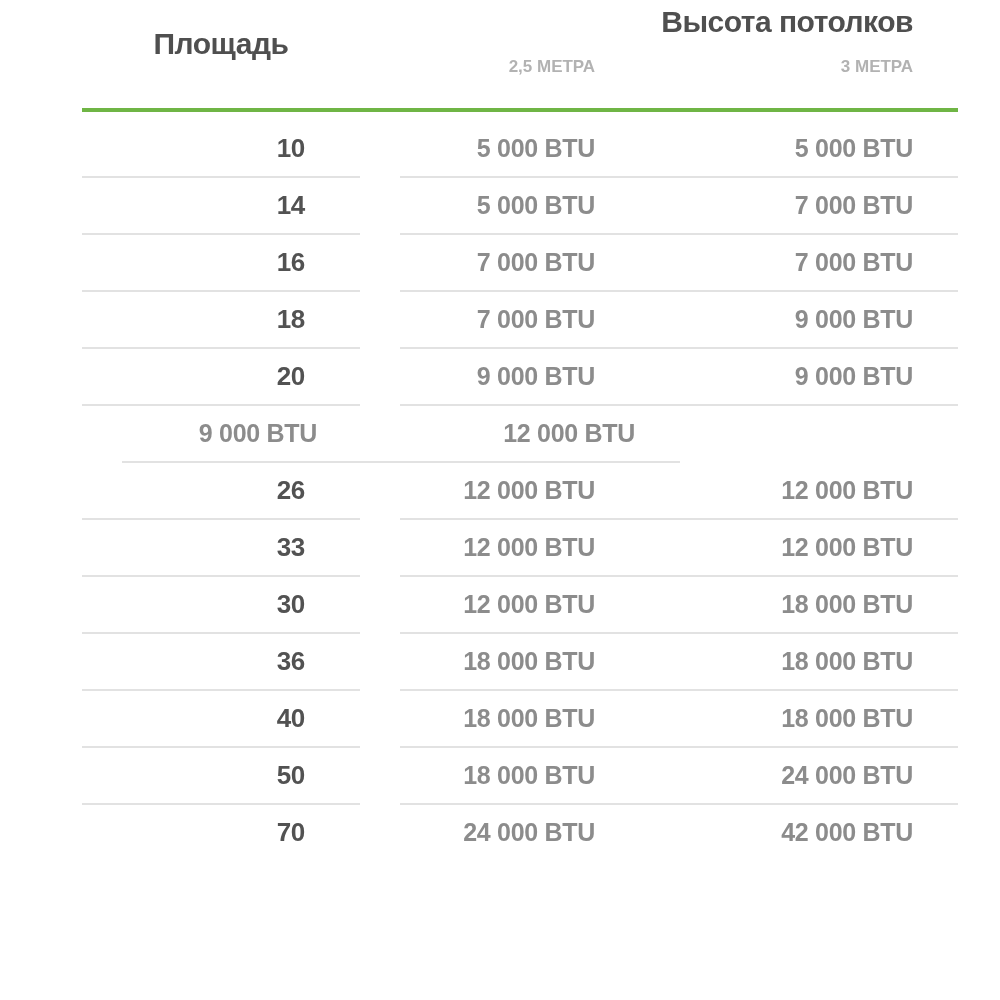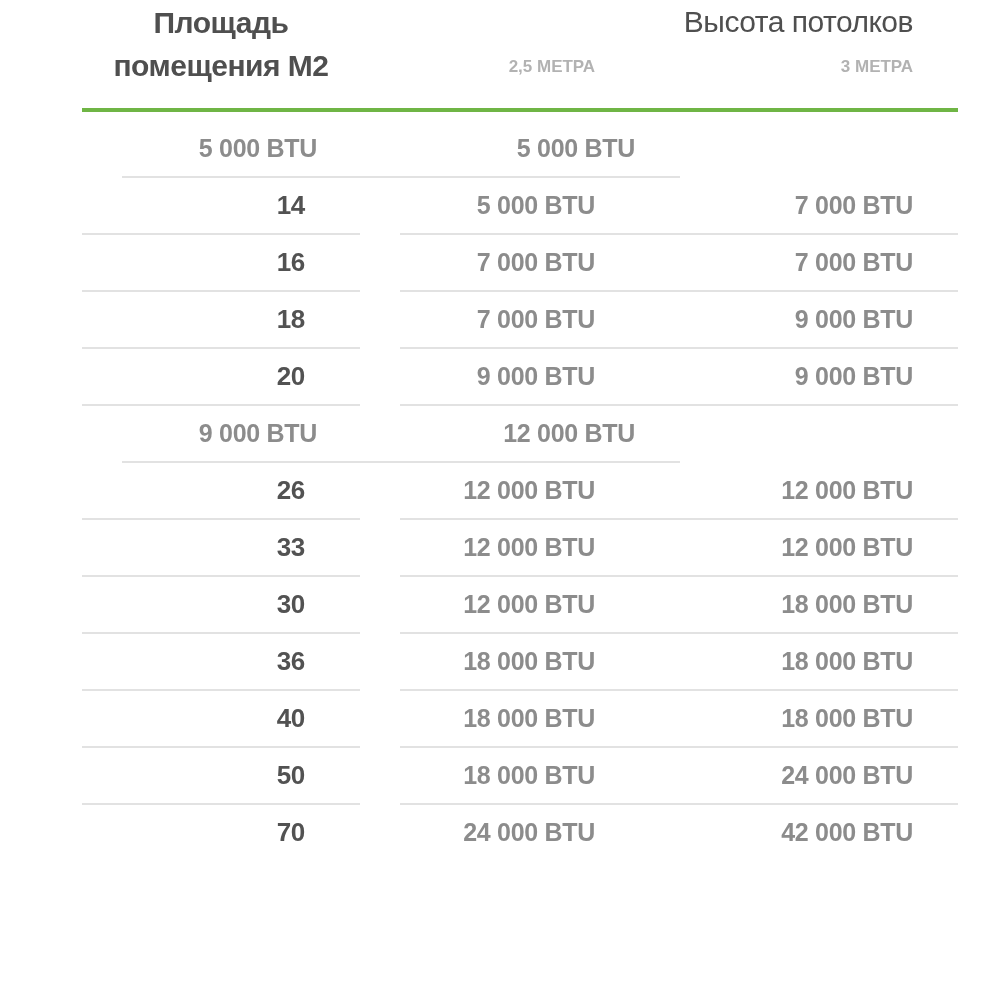--- a/index.html
+++ b/index.html
@@ -26,21 +26,21 @@
     grid-column:1;grid-row:1/3;
     align-self:center;
     text-align:center;
     font-size:30px;font-weight:bold;line-height:43px;
     color:var(--header-text);
     letter-spacing:-0.5px;
   }
   .h-group{
     grid-column:3/5;grid-row:1;
     text-align:right;padding-right:45px;
-    font-size:30px;font-weight:normal;line-height:43px;
+    font-size:30px;font-weight:bold;line-height:43px;
     color:var(--header-text);
     letter-spacing:-0.5px;
   }
   .h-sub{
     grid-row:2;
     text-align:right;padding-right:45px;
     font-size:17px;font-weight:bold;line-height:48px;
     color:var(--subheader-text);
     letter-spacing:0;
   }
@@ -76,31 +76,31 @@
   .row:last-child .c1,
   .row:last-child .cgroup{border-bottom:none;}
 </style>
 </head>
 <body>
 
 <div class="page">
   <div class="header">
     <div class="h-left">
       <div>Площадь</div>
-      <div>помещения М2</div>
     </div>
     <div class="h-group">Высота потолков</div>
     <div class="h-sub s25">2,5 МЕТРА</div>
     <div class="h-sub s3">3 МЕТРА</div>
   </div>
 
   <div class="green-line"></div>
 
   <div class="rows" id="rows">
   <div class="row">
+    <div class="c1">10</div>
     <div class="gap"></div>
     <div class="cgroup">
       <div class="c2">5 000 BTU</div>
       <div class="c3">5 000 BTU</div>
     </div>
   </div>
 
   <div class="row">
     <div class="c1">14</div>
     <div class="gap"></div>

